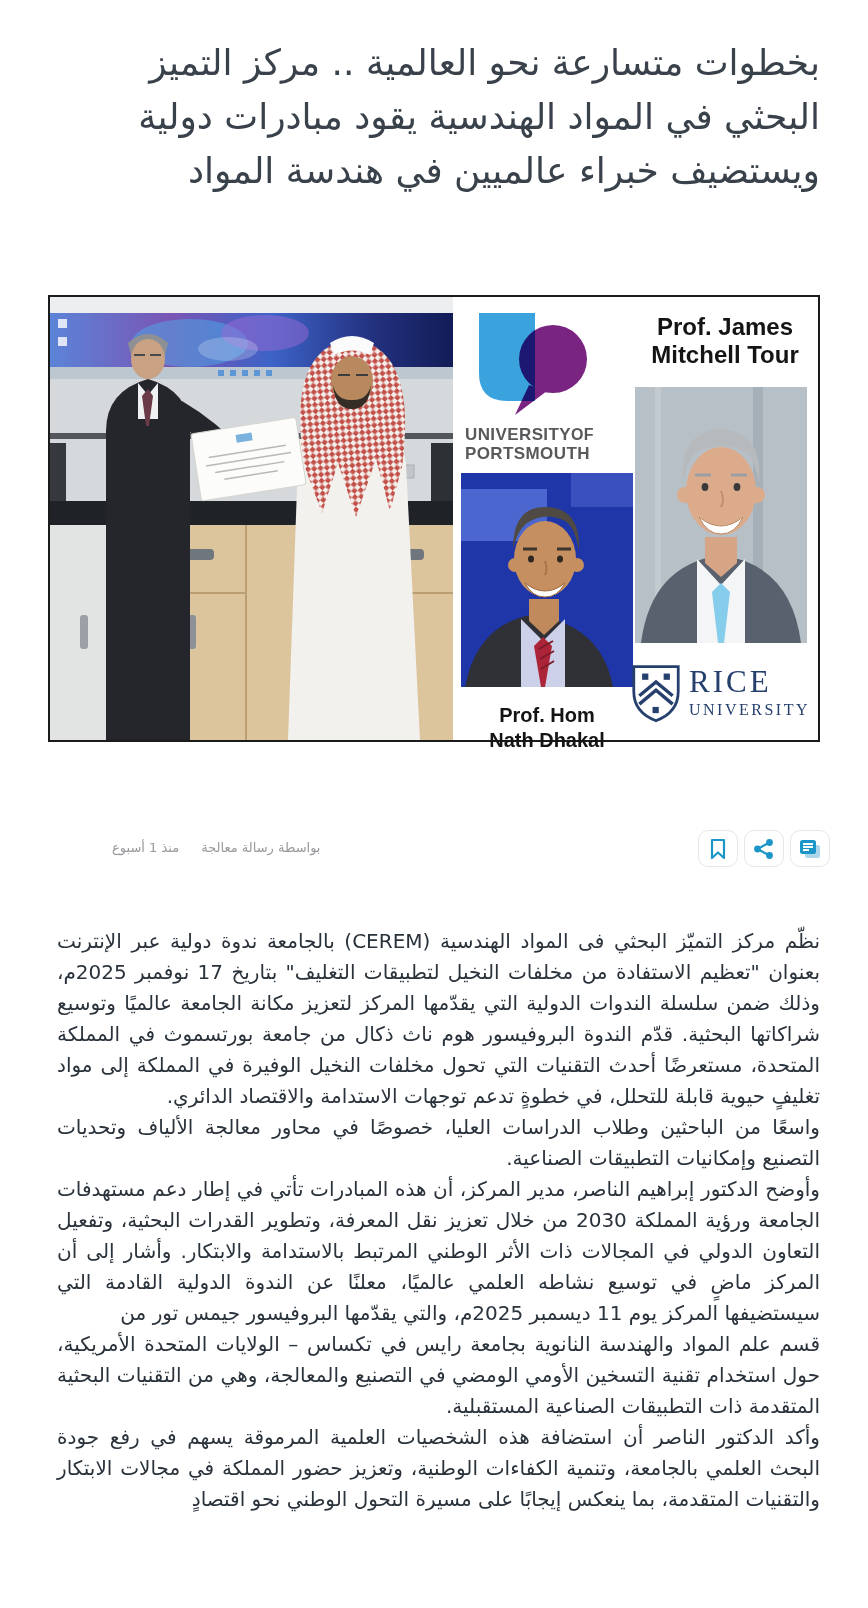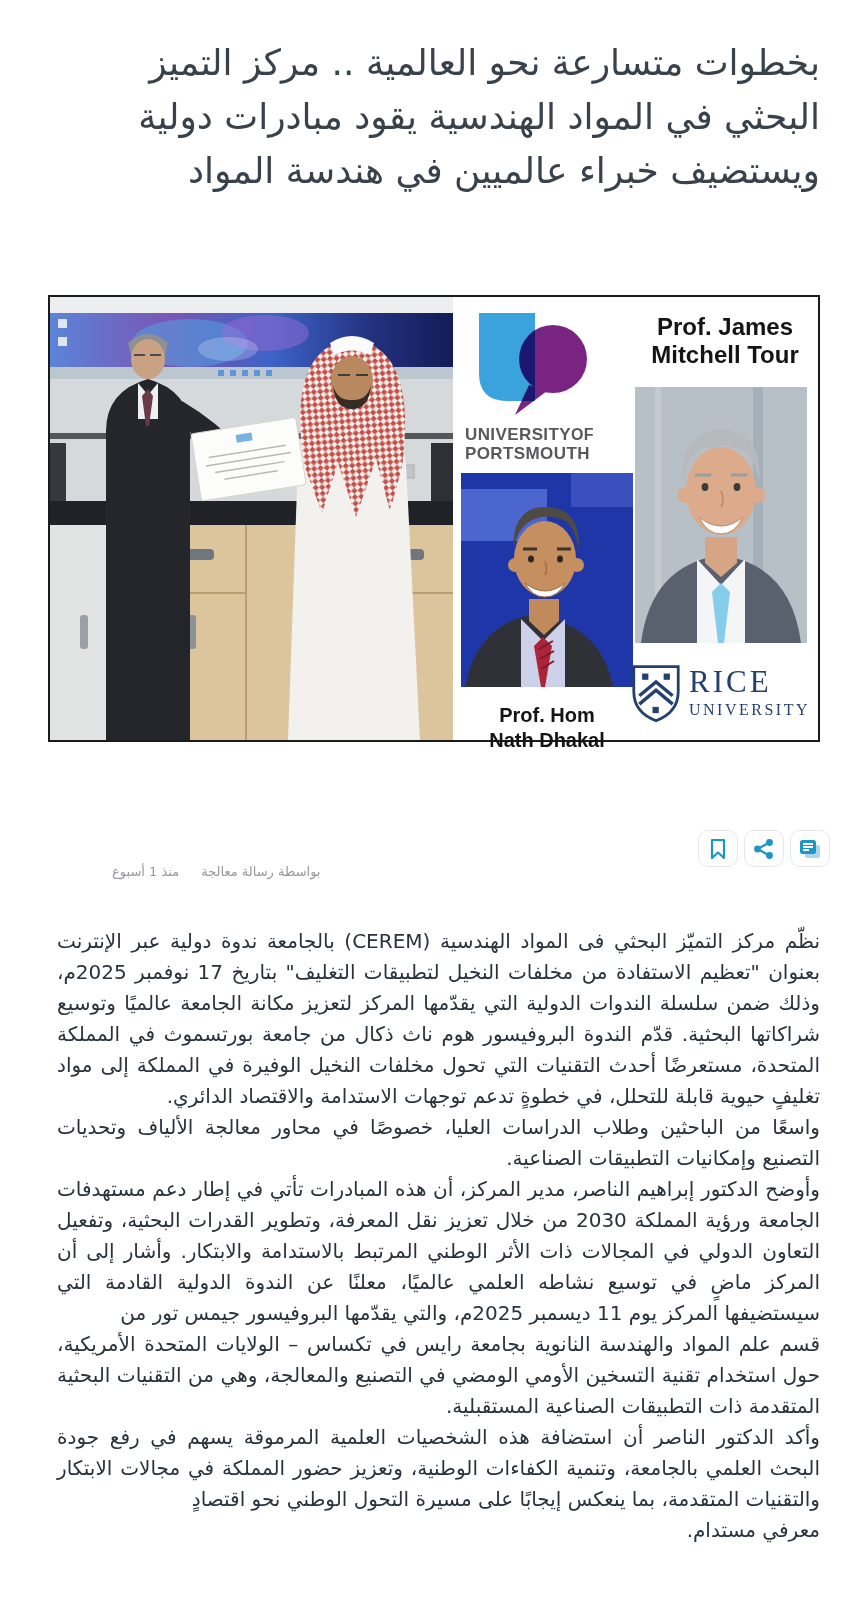--- a/index.html
+++ b/index.html
@@ -36,21 +36,21 @@
   .hom-name{position:absolute;left:8px;top:394px;width:172px;text-align:center;
     font-family:"Liberation Sans","DejaVu Sans",sans-serif;font-weight:bold;
     font-size:20px;line-height:25px;color:#141414;margin-top:12px;}
 
   .rice{position:absolute;left:178px;top:352px;width:182px;height:88px;display:flex;align-items:center;}
   .rice-shield{width:50px;height:64px;flex:0 0 auto;}
   .rice-text{margin-left:8px;color:#26406e;font-family:"Liberation Serif","DejaVu Serif",serif;}
   .rice-word{font-size:31px;line-height:34px;letter-spacing:3px;}
   .rice-sub{font-size:16px;line-height:22px;letter-spacing:2.5px;}
 
-  .meta{position:absolute;left:112px;top:864px;display:flex;gap:22px;
+  .meta{position:absolute;left:112px;top:840px;display:flex;gap:22px;
     font-size:13px;color:#97999c;}
   .meta span{direction:rtl;unicode-bidi:isolate;}
 
   .actions{position:absolute;left:698px;top:830px;display:flex;gap:6px;}
   .action-btn{width:40px;height:37px;border:1px solid #e4e8eb;border-radius:10px;
     background:#fff;display:flex;align-items:center;justify-content:center;
     cursor:pointer;padding:0;}
   .action-btn svg{display:block;}
 
   article{position:absolute;left:57px;right:48px;top:926px;
@@ -271,16 +271,15 @@
       </svg>
     </button>
   </div>
 
   <article>
     <p>نظّم مركز التميّز البحثي فى المواد الهندسية (CEREM) بالجامعة  ندوة دولية عبر الإنترنت بعنوان "تعظيم الاستفادة من مخلفات النخيل لتطبيقات التغليف" بتاريخ 17 نوفمبر 2025م، وذلك ضمن سلسلة الندوات الدولية التي يقدّمها المركز لتعزيز مكانة الجامعة عالميًا وتوسيع شراكاتها البحثية. قدّم الندوة البروفيسور هوم ناث ذكال من جامعة بورتسموث في المملكة المتحدة، مستعرضًا أحدث التقنيات التي تحول مخلفات النخيل الوفيرة في المملكة إلى مواد تغليفٍ حيوية قابلة للتحلل، في خطوةٍ تدعم توجهات الاستدامة والاقتصاد الدائري.</p>
     <p>واسعًا من الباحثين وطلاب الدراسات العليا، خصوصًا في محاور معالجة الألياف وتحديات التصنيع وإمكانيات التطبيقات الصناعية.</p>
     <p>وأوضح الدكتور إبراهيم الناصر، مدير المركز، أن هذه المبادرات تأتي في إطار دعم مستهدفات الجامعة ورؤية المملكة 2030 من خلال تعزيز نقل المعرفة، وتطوير القدرات البحثية، وتفعيل التعاون الدولي في المجالات ذات الأثر الوطني المرتبط بالاستدامة والابتكار. وأشار إلى أن المركز ماضٍ في توسيع نشاطه العلمي عالميًا، معلنًا عن الندوة الدولية القادمة التي سيستضيفها المركز يوم 11 ديسمبر 2025م، والتي يقدّمها البروفيسور جيمس تور من</p>
     <p>قسم علم المواد والهندسة النانوية بجامعة رايس في تكساس – الولايات المتحدة الأمريكية، حول استخدام تقنية التسخين الأومي الومضي في التصنيع والمعالجة، وهي من التقنيات البحثية المتقدمة ذات التطبيقات الصناعية المستقبلية.</p>
     <p>وأكد الدكتور الناصر أن استضافة هذه الشخصيات العلمية المرموقة يسهم في رفع جودة البحث العلمي بالجامعة، وتنمية الكفاءات الوطنية، وتعزيز حضور المملكة في مجالات الابتكار والتقنيات المتقدمة، بما ينعكس إيجابًا على مسيرة التحول الوطني نحو اقتصادٍ</p>
-    <p>معرفي مستدام.</p>
   </article>
 
 </div>
 
 </body></html>

